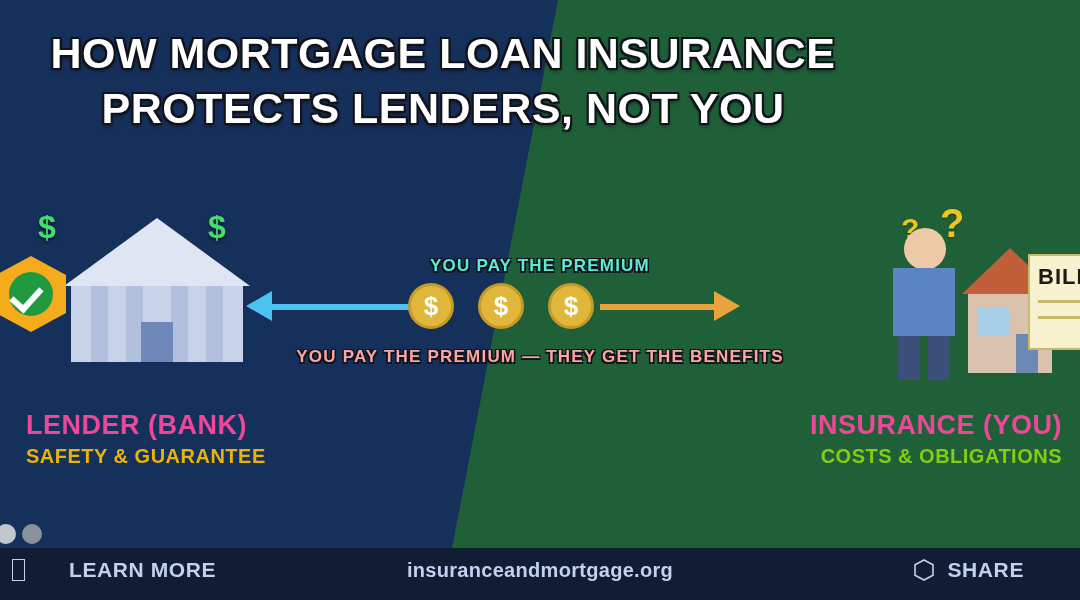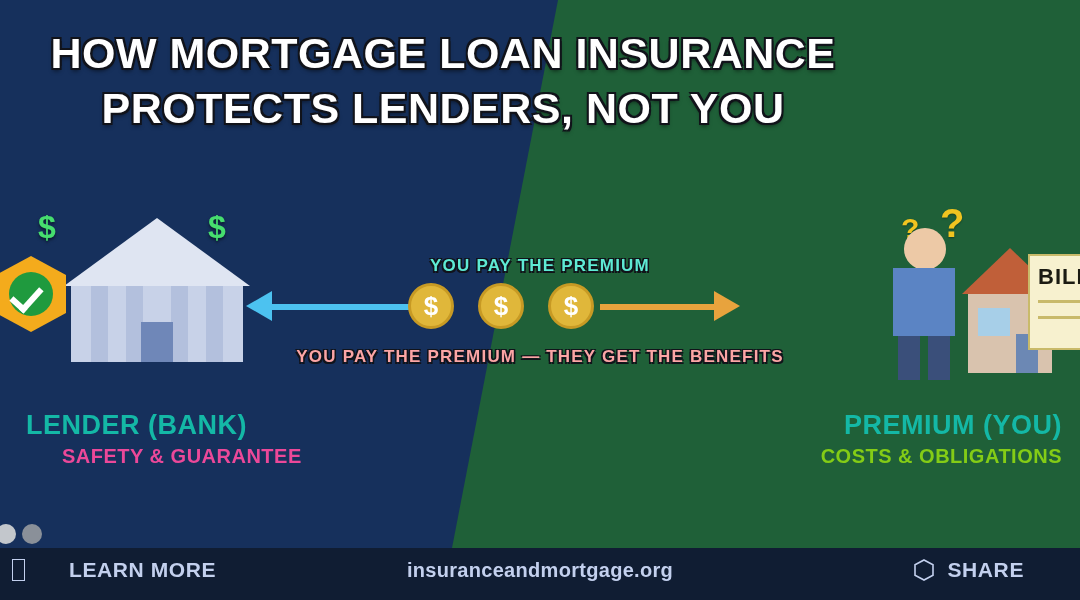--- a/index.html
+++ b/index.html
@@ -137,24 +137,24 @@
     text-shadow:-1.5px -1.5px 0 #11131a,1.5px -1.5px 0 #11131a,-1.5px 1.5px 0 #11131a,1.5px 1.5px 0 #11131a;
   }
   .premium-bottom{
     position:absolute;left:0;top:347px;width:1080px;text-align:center;
     color:#fca5a5;font-size:17px;font-weight:bold;letter-spacing:1.2px;
     text-shadow:-1.5px -1.5px 0 #11131a,1.5px -1.5px 0 #11131a,-1.5px 1.5px 0 #11131a,1.5px 1.5px 0 #11131a;
   }
 
   
   .side-label{position:absolute;}
-  .side-label .main{font-size:27px;font-weight:bold;color:#14b8a6;letter-spacing:0.5px;line-height:1.15;}
+  .side-label .main{font-size:27px;font-weight:bold;color:#ec4899;letter-spacing:0.5px;line-height:1.15;}
   .side-label .sub{font-size:20px;font-weight:bold;letter-spacing:0.5px;line-height:1.3;margin-top:2px;}
   .lender-label{left:26px;top:410px;text-align:left;}
-  .lender-label .sub{color:#ec4899;margin-left:36px;}
+  .lender-label .sub{color:#eab308;}
   .borrower-label{right:18px;top:410px;text-align:right;}
   .borrower-label .sub{color:#84cc16;}
 
   
   .dot{position:absolute;border-radius:50%;}
   .dot.one{left:-4px;top:524px;width:20px;height:20px;background:#c3c7cc;}
   .dot.two{left:22px;top:524px;width:20px;height:20px;background:#8a9099;}
 
   
   .footer-item{
@@ -244,21 +244,21 @@
     <div class="p-leg r"></div>
   </div>
 
   <div class="bill">
     <div class="bill-text">BILL</div>
     <div class="bill-line a"></div>
     <div class="bill-line b"></div>
   </div>
 
   <div class="side-label borrower-label">
-    <div class="main">PREMIUM (YOU)</div>
+    <div class="main">INSURANCE (YOU)</div>
     <div class="sub">COSTS &amp; OBLIGATIONS</div>
   </div>
 
   <div class="dot one"></div>
   <div class="dot two"></div>
 
   <div class="footer-bar"></div>
 
   <div class="footer-item footer-learn">
     <span class="glyph-box"></span>

